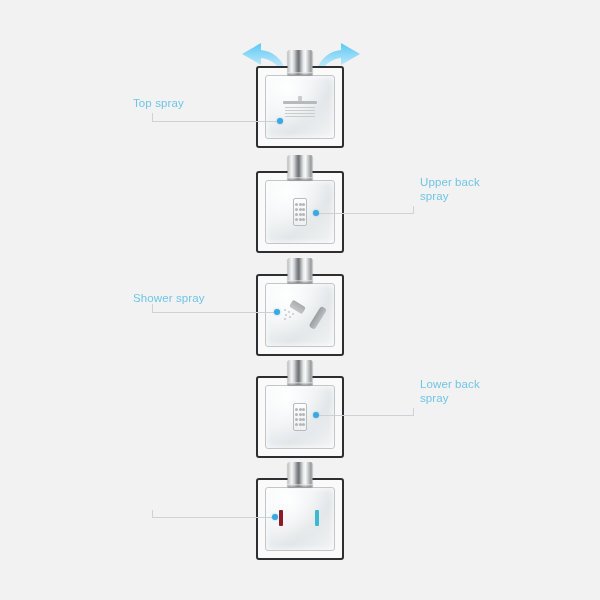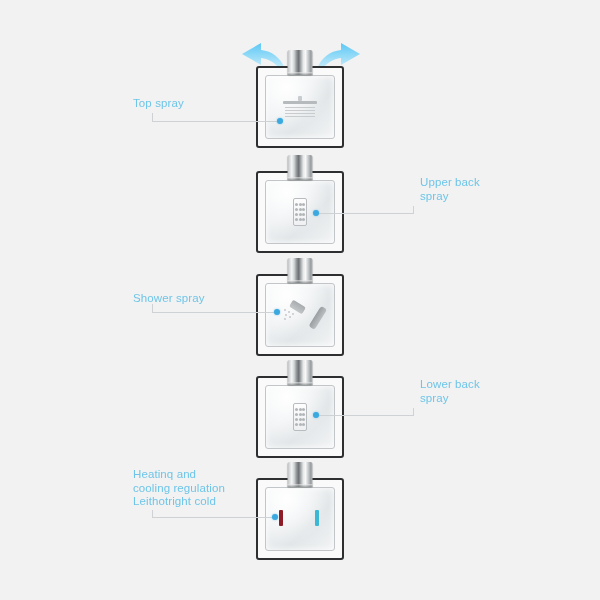--- a/index.html
+++ b/index.html
@@ -234,24 +234,19 @@
     <div class="knob"></div>
     <div class="frame">
       <div class="panel">
         <div class="ic ic-temp">
           <i class="hot"></i>
           <i class="cold"></i>
         </div>
       </div>
     </div>
   </div>
-  <div class="callout" style="left:133px;top:468px;">
-    <div class="txt">Heatinq and
-cooling regulation
-Leithotright cold</div>
-  </div>
   <div class="lead">
     <div class="v" style="left:152px;top:510px;height:8px;"></div>
     <div class="h" style="left:152px;top:517px;width:123px;"></div>
     <div class="dot" style="left:272px;top:514px;"></div>
   </div>
 
 </div>
 
 </body></html>

